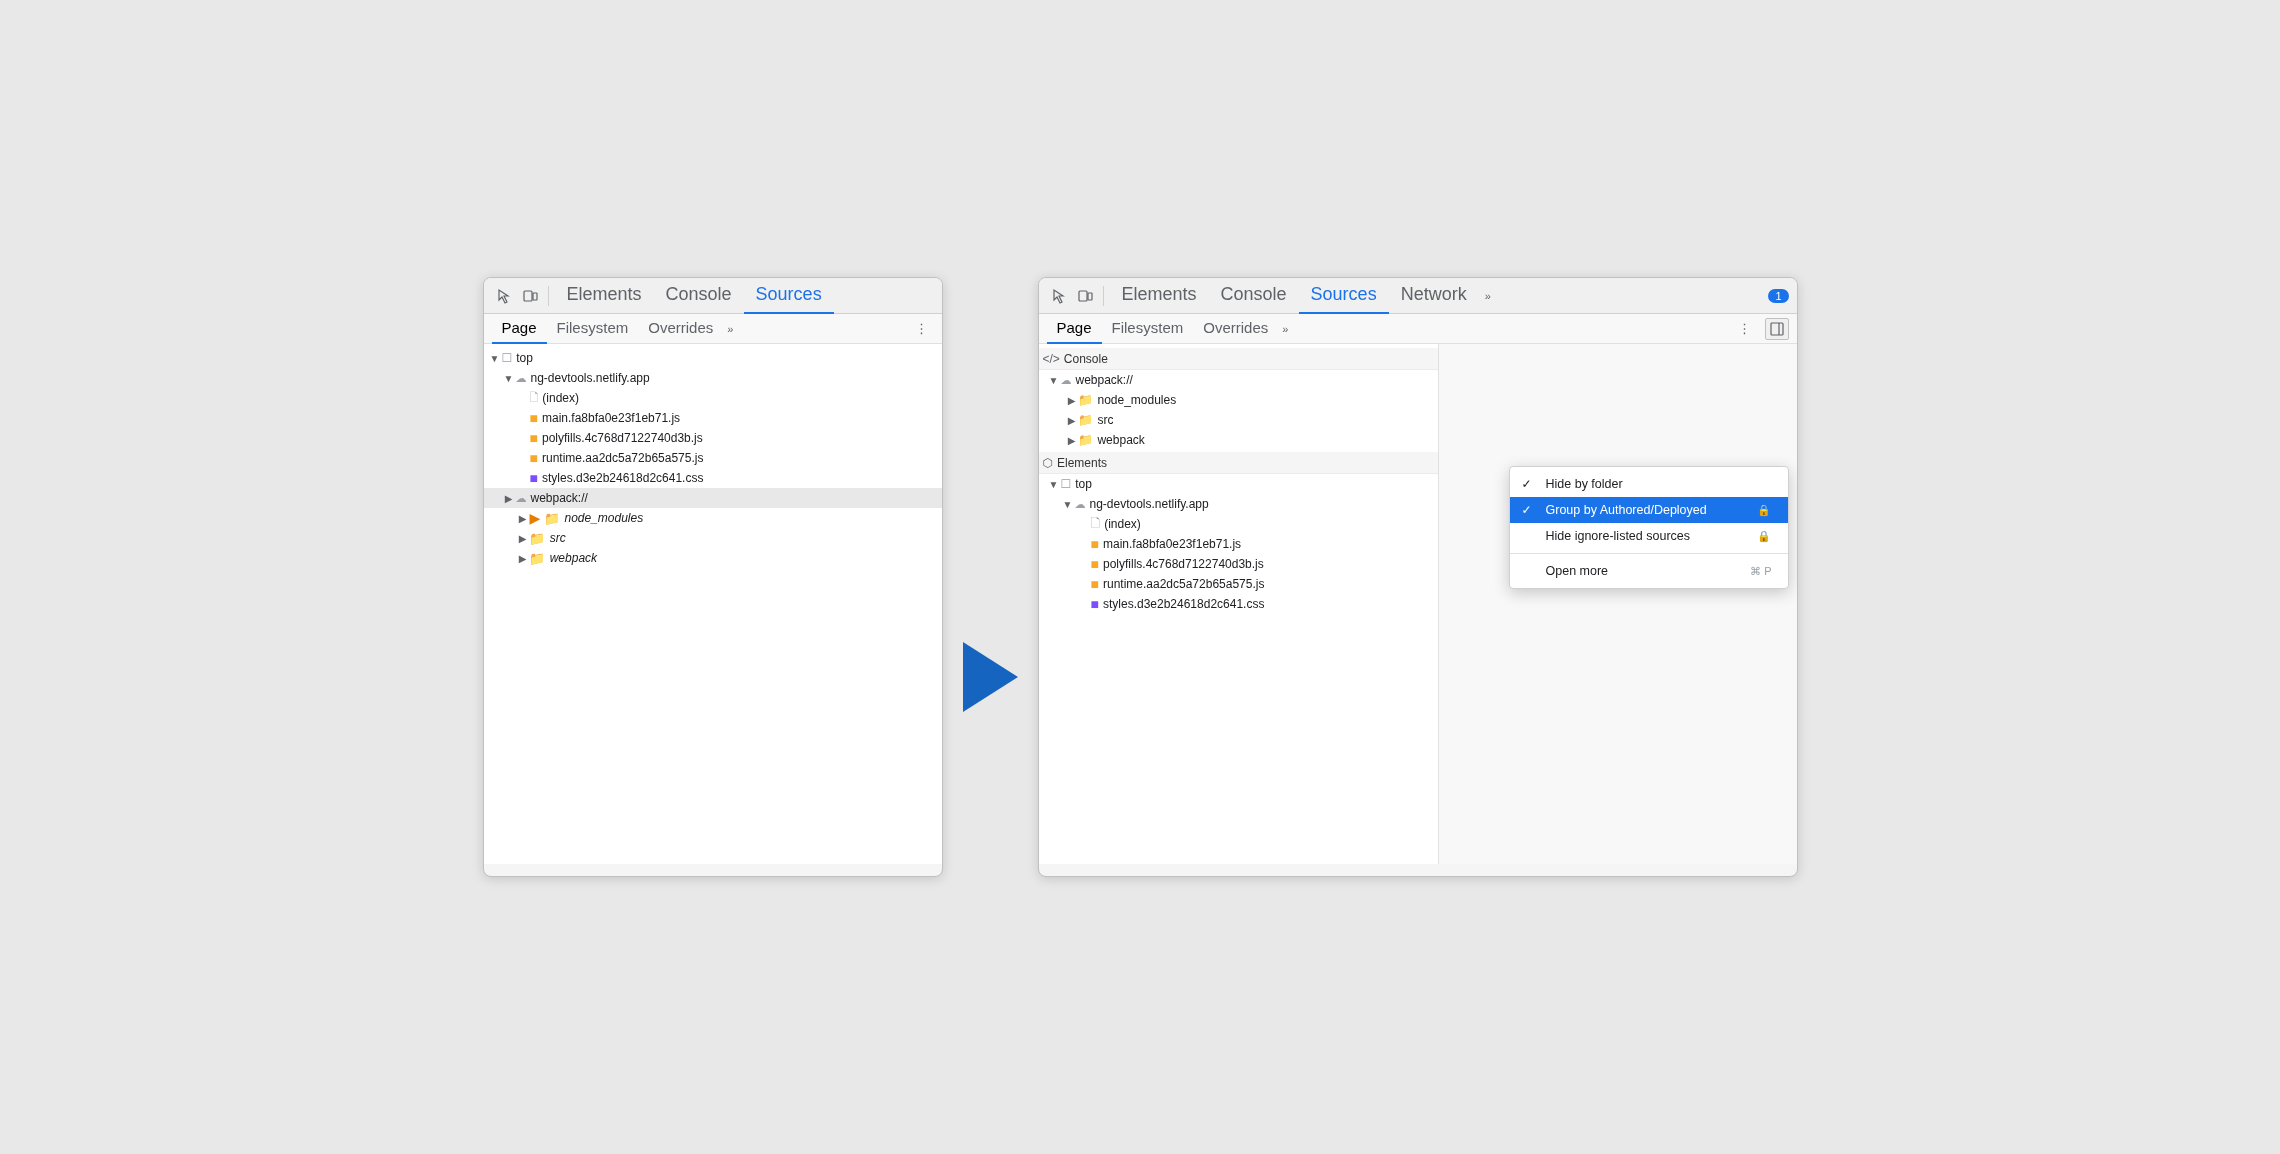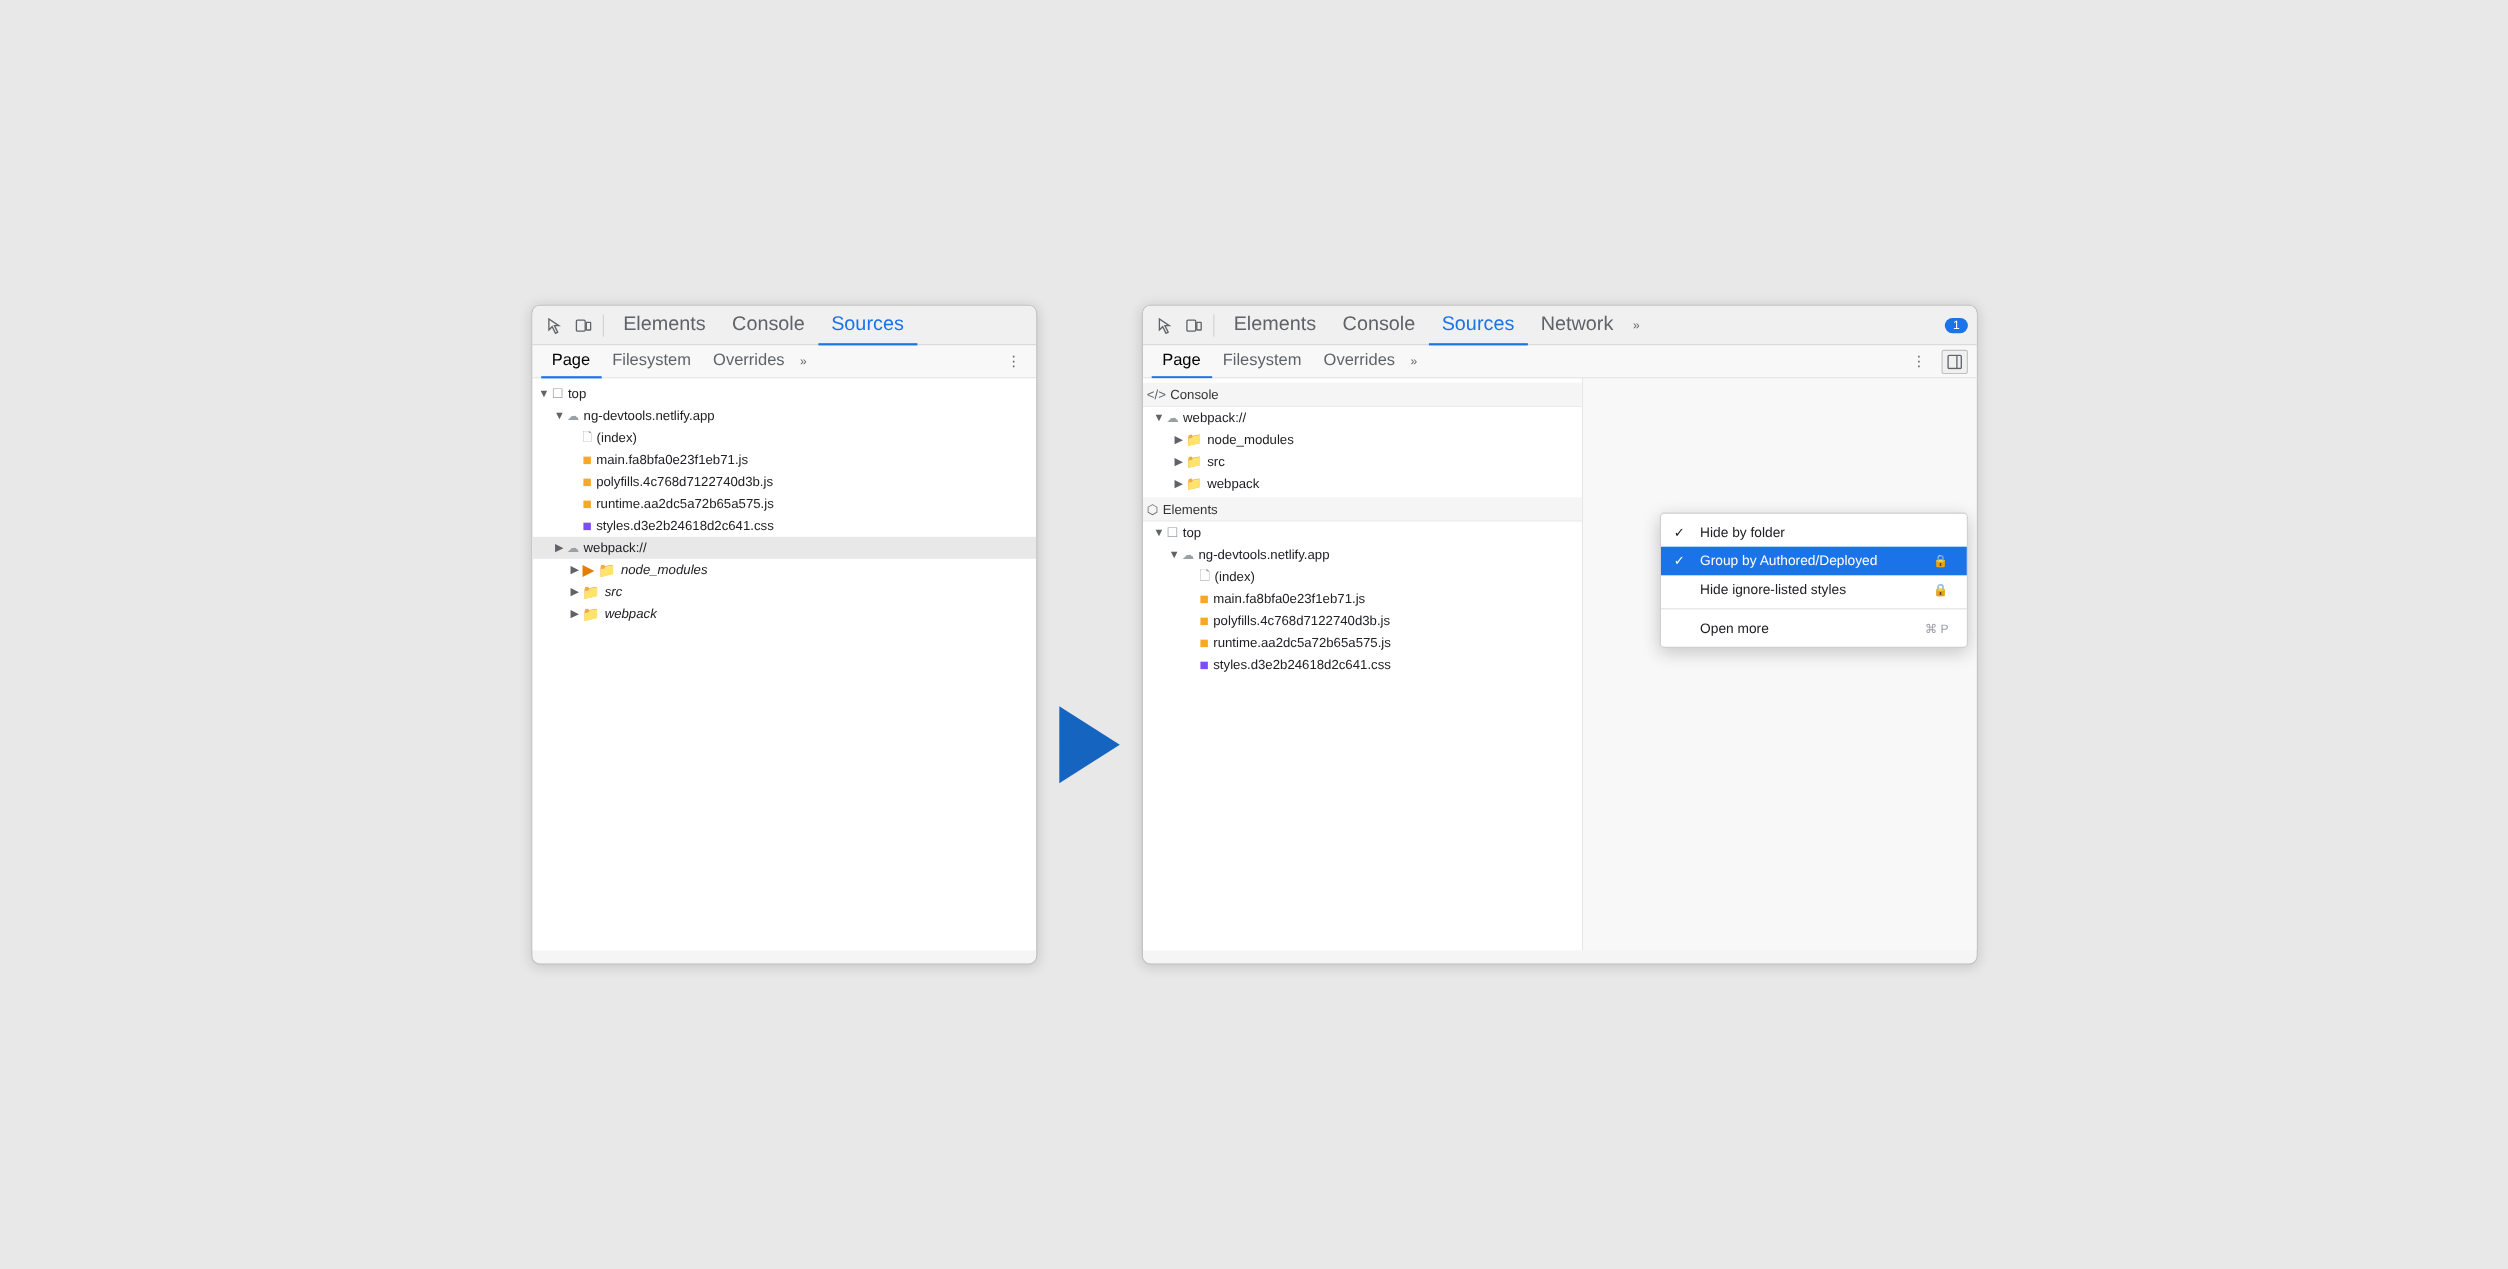--- a/index.html
+++ b/index.html
@@ -519,21 +519,21 @@
         <span class="menu-check">✓</span>
         <span class="menu-label">Hide by folder</span>
       </div>
       <div class="menu-item highlighted">
         <span class="menu-check">✓</span>
         <span class="menu-label">Group by Authored/Deployed</span>
         <span class="menu-icon-warning">🔒</span>
       </div>
       <div class="menu-item">
         <span class="menu-check" style="visibility:hidden">✓</span>
-        <span class="menu-label">Hide ignore-listed styles</span>
+        <span class="menu-label">Hide ignore-listed sources</span>
         <span class="menu-icon-warning">🔒</span>
       </div>
       <div class="menu-sep"></div>
       <div class="menu-item">
         <span class="menu-check" style="visibility:hidden">✓</span>
         <span class="menu-label">Open more</span>
         <span class="menu-shortcut">⌘ P</span>
       </div>
     </div>
   </div>

